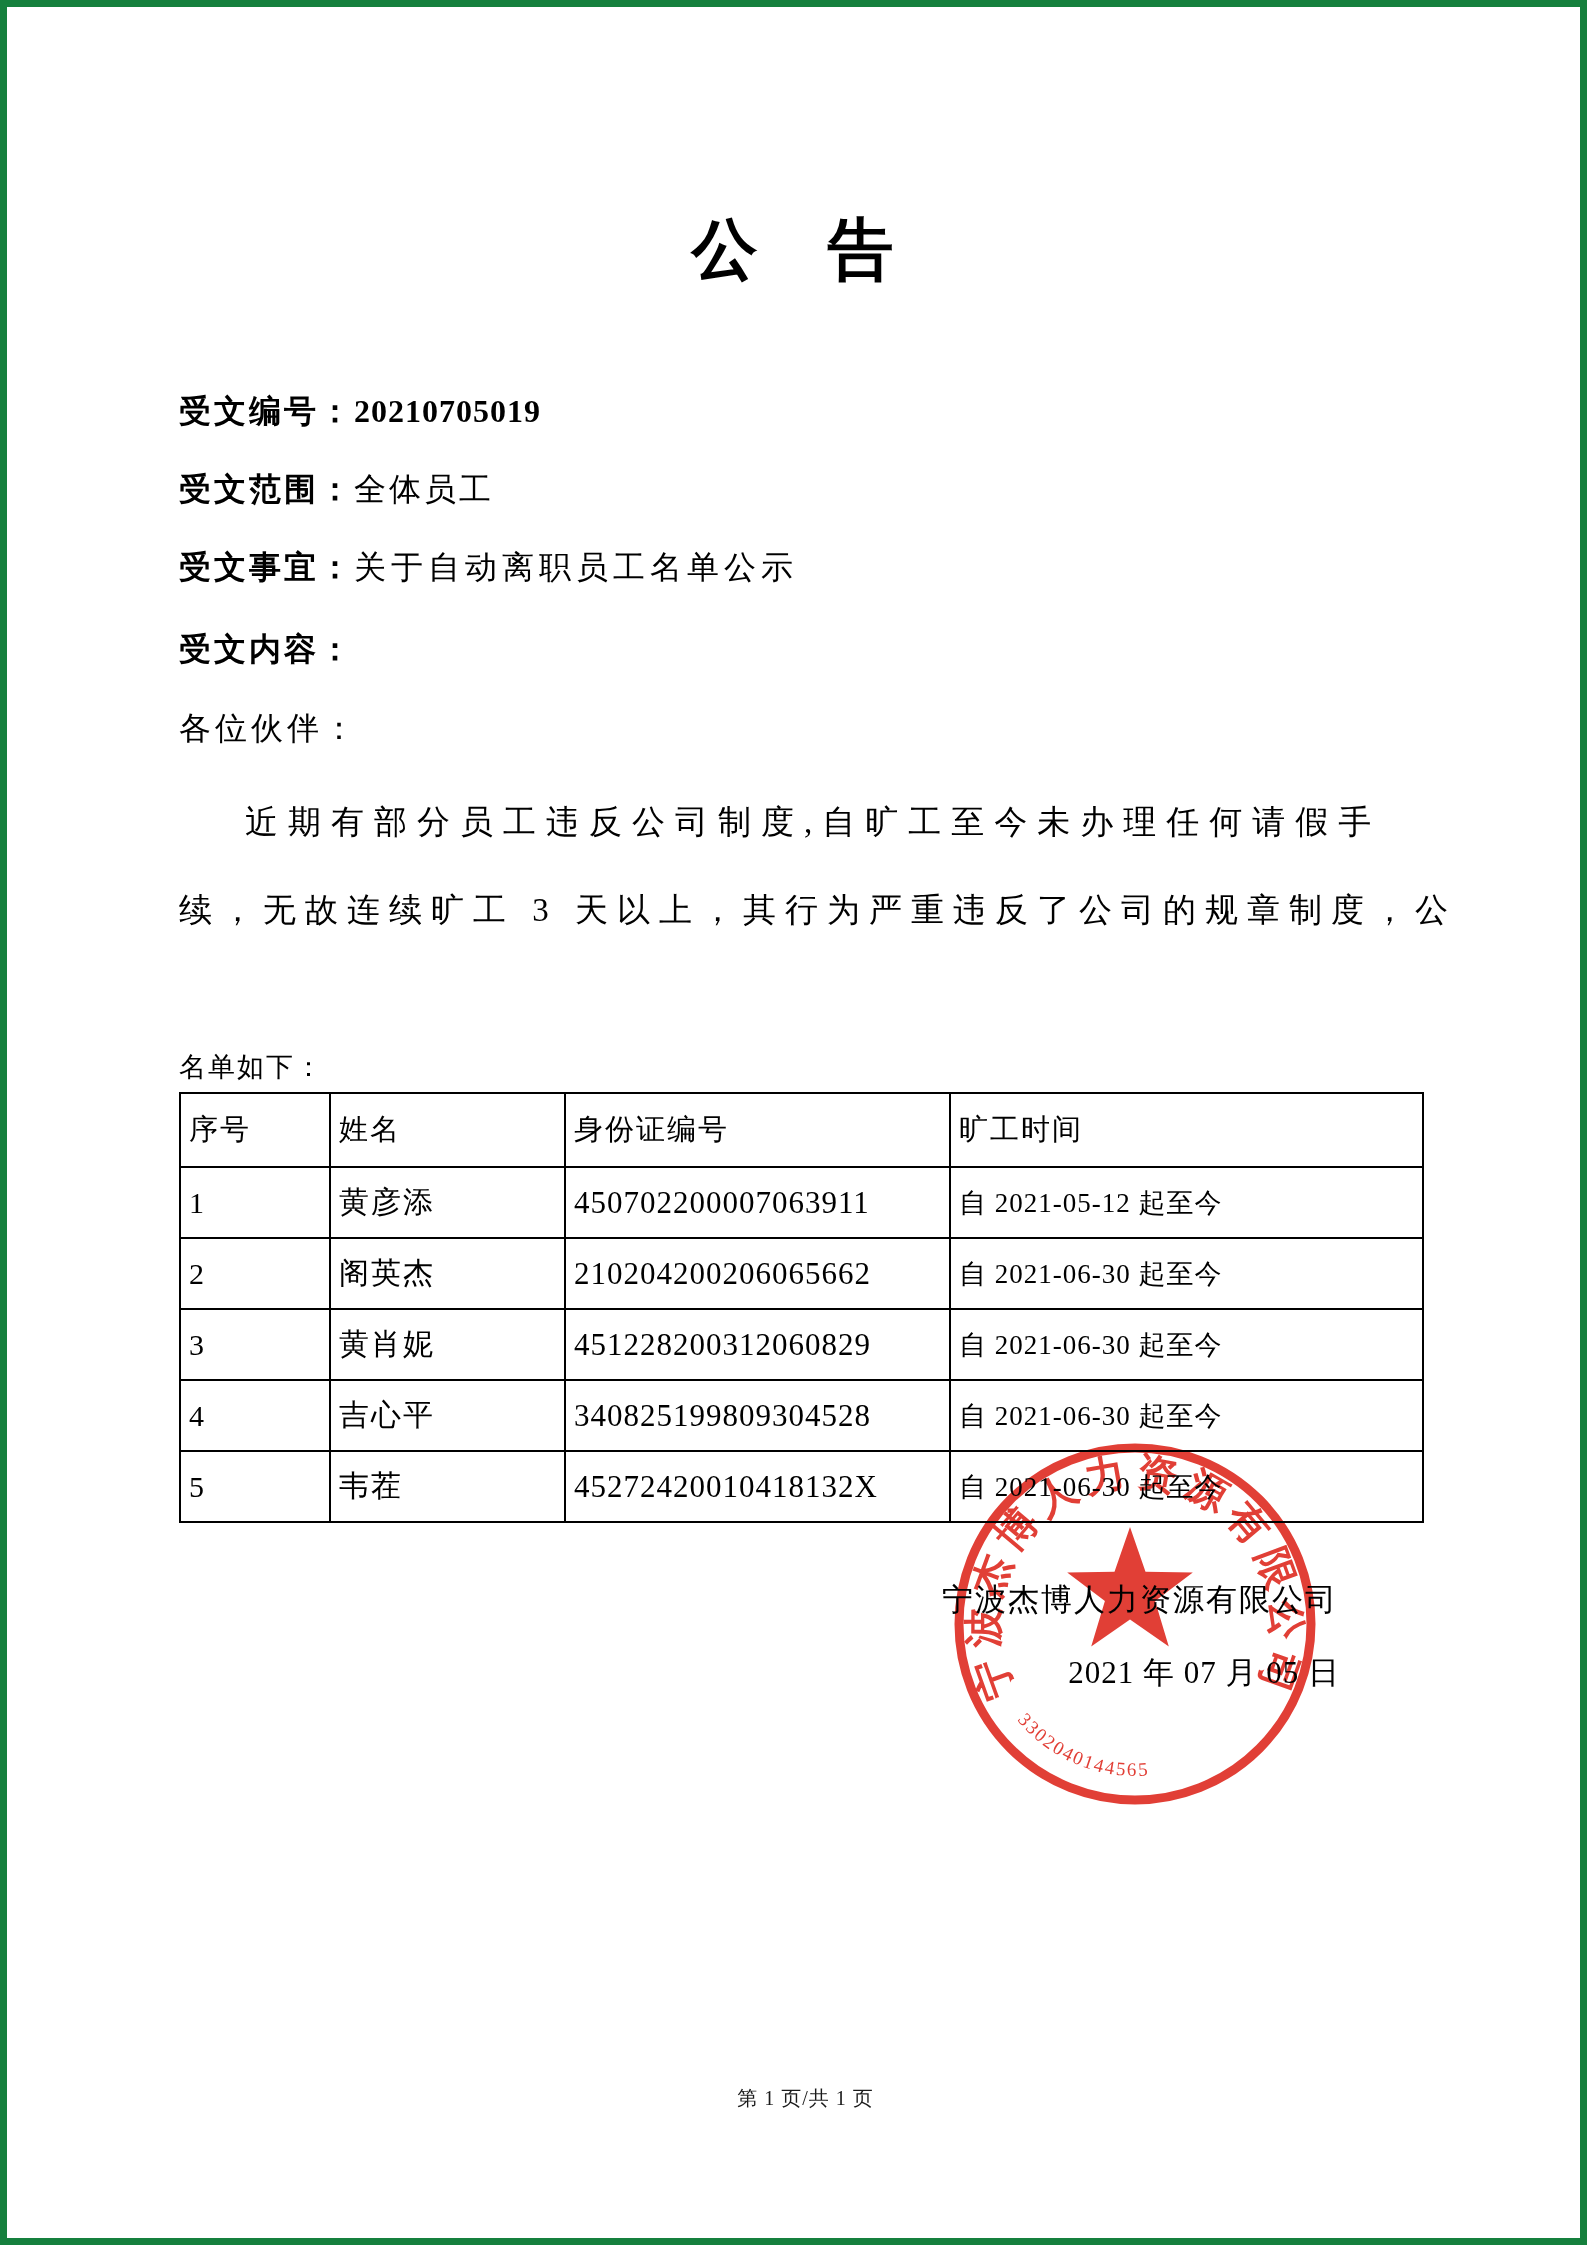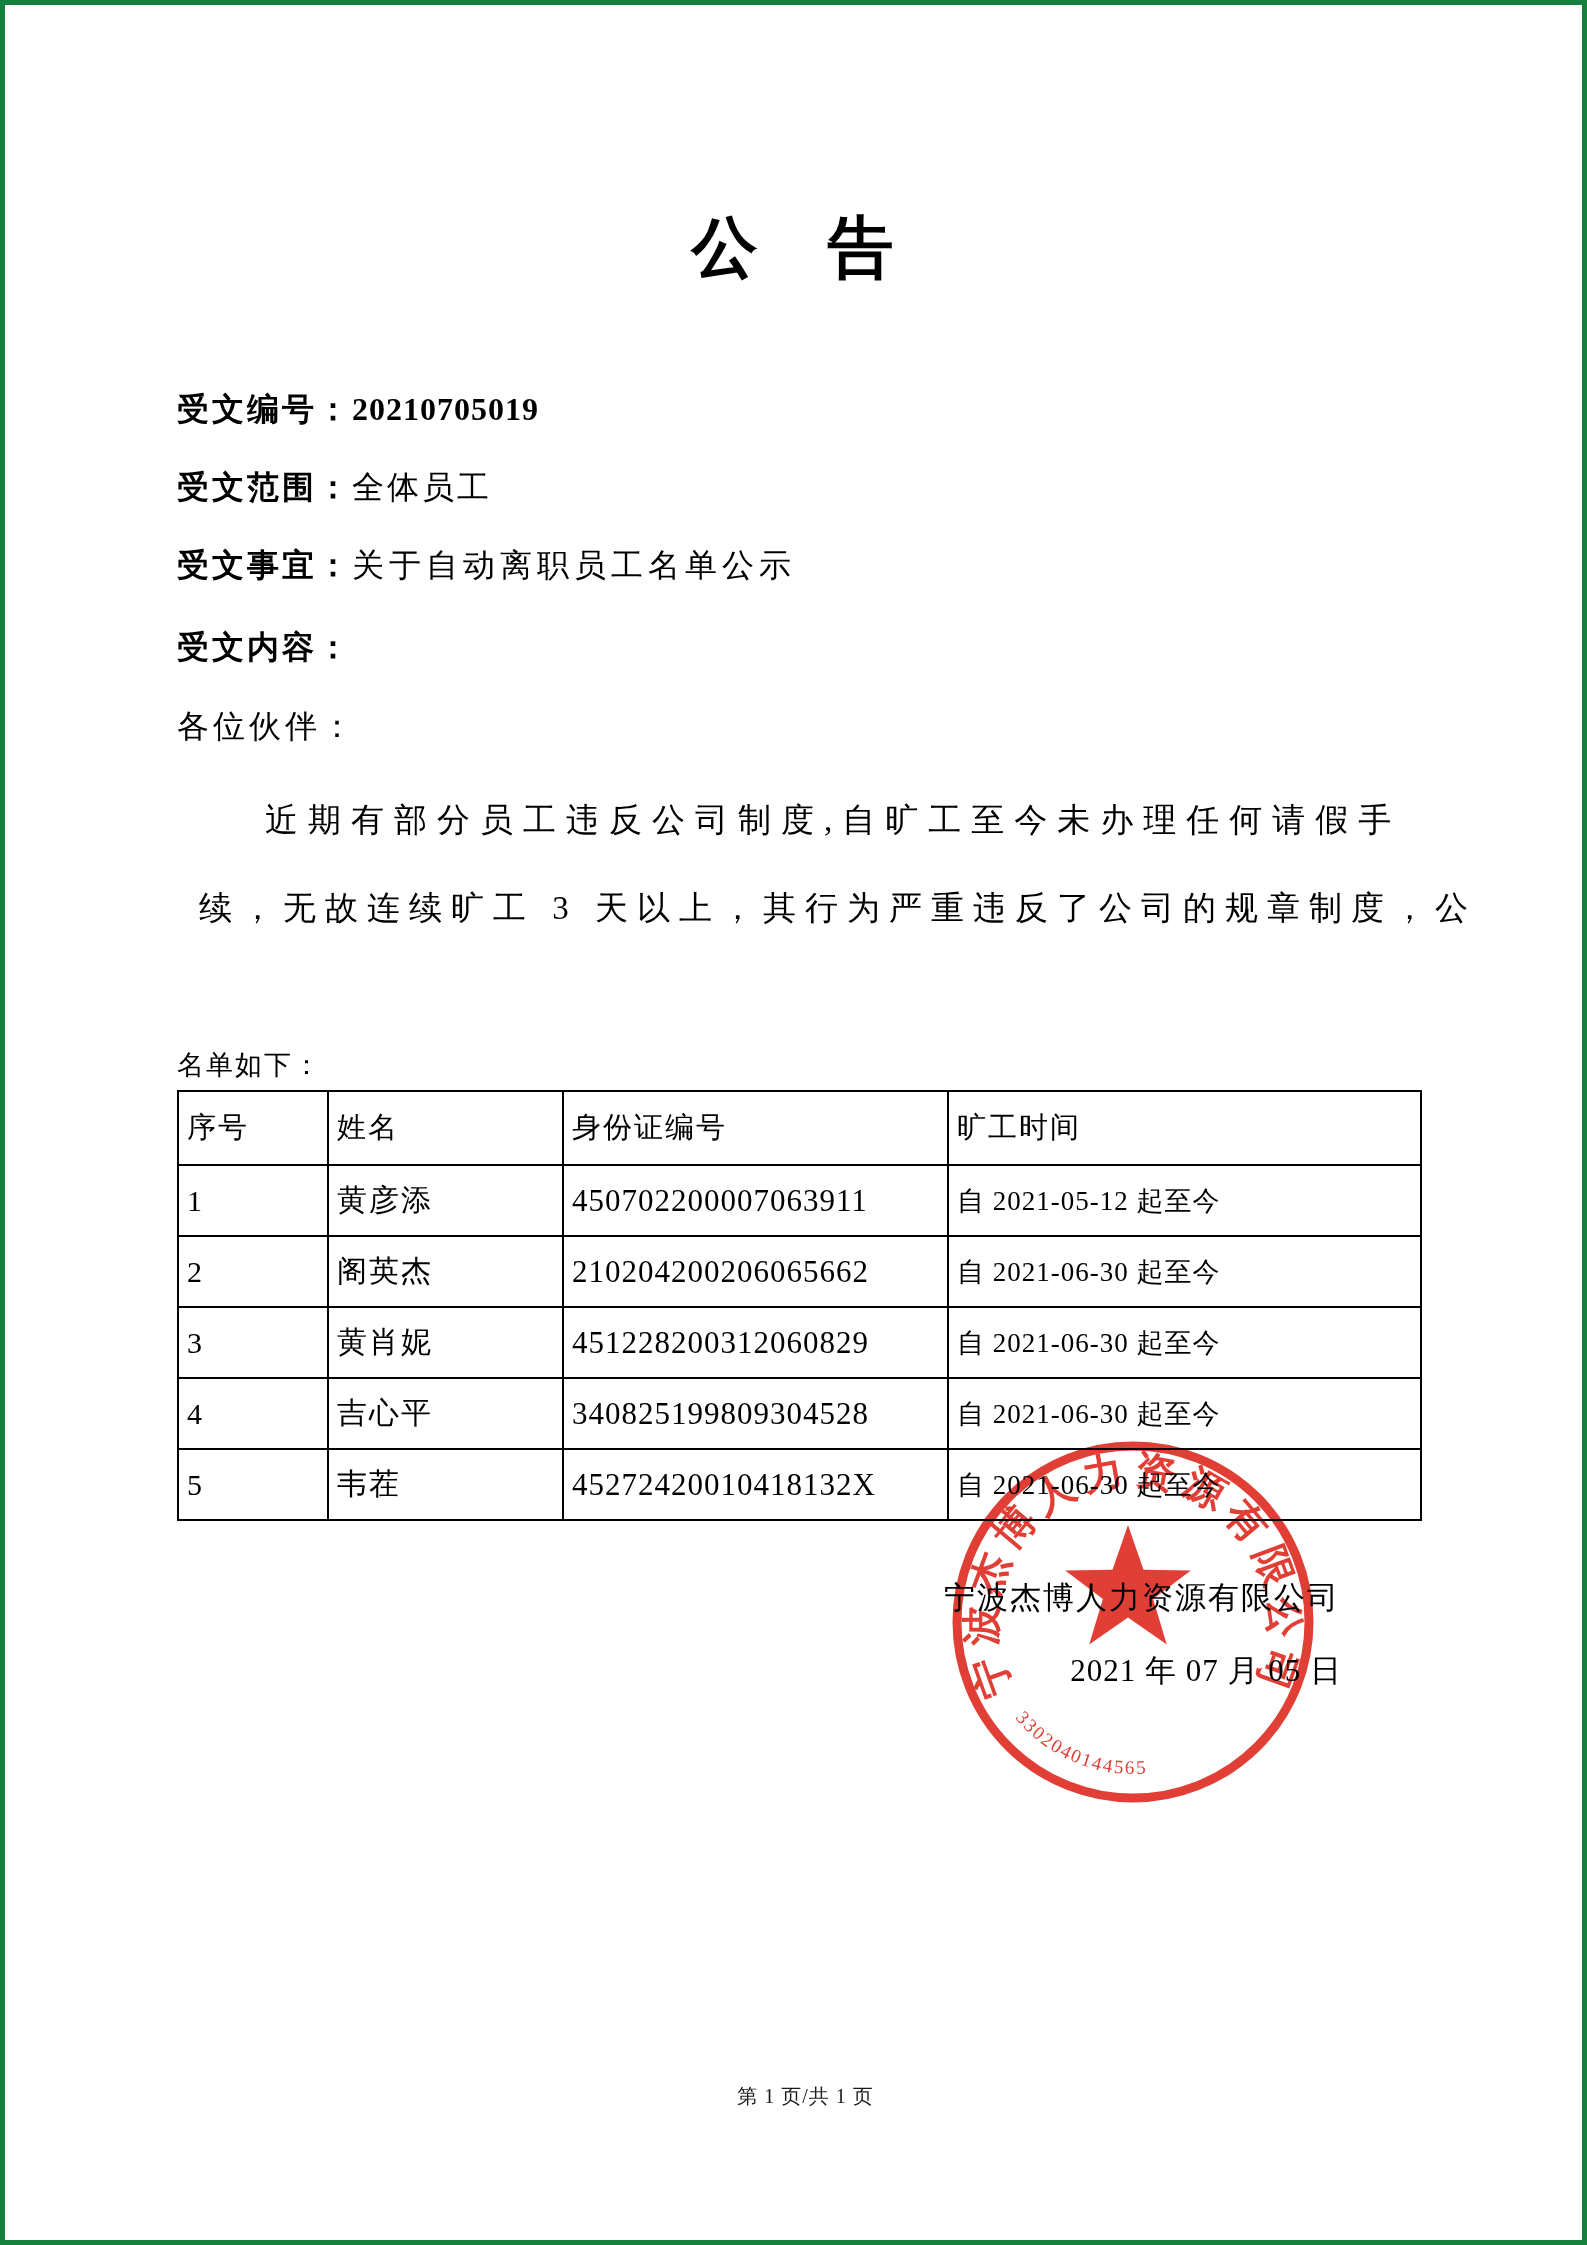--- a/index.html
+++ b/index.html
@@ -4,40 +4,40 @@
 <style>
   html,body { margin:0; padding:0; background:#ffffff; }
   .page {
     position:relative;
     width:1587px; height:2245px;
     background:#ffffff;
     font-family:"Liberation Serif","DejaVu Serif",serif;
     color:#000;
     overflow:hidden;
     box-sizing:border-box;
-    border:5px solid #15803d;
+    border:7px solid #15803d;
   }
   .abs { position:absolute; }
 
   .doc-title {
     top:198px; left:0; right:0;
     text-align:center;
     font-size:66px; font-weight:bold;
     letter-spacing:2px;
   }
 
   .field-line { left:172px; font-size:32px; white-space:nowrap; }
   .field-label { font-weight:bold; letter-spacing:3px; }
   .field-value { letter-spacing:3px; }
   .field-value.num { font-weight:bold; letter-spacing:1px; }
   .field-value.spread { letter-spacing:5px; }
 
   .salutation { left:172px; top:700px; font-size:32px; letter-spacing:4px; }
 
-  .para-line { left:172px; font-size:33px; white-space:nowrap;margin-left:22px; }
+  .para-line { left:172px; font-size:33px; white-space:nowrap; }
   .para-line.l1 { top:793px;  padding-left:66px; letter-spacing:10px; }
   .para-line.l2 { top:881px;  letter-spacing:9px; }
   .para-line.l3 { top:968px;  letter-spacing:4px; }
 
   .list-intro { left:172px; top:1042px; font-size:27px; font-weight:normal; letter-spacing:2px; }
 
   table.roster {
     position:absolute; left:172px; top:1085px;
     border-collapse:collapse;
     table-layout:fixed;

